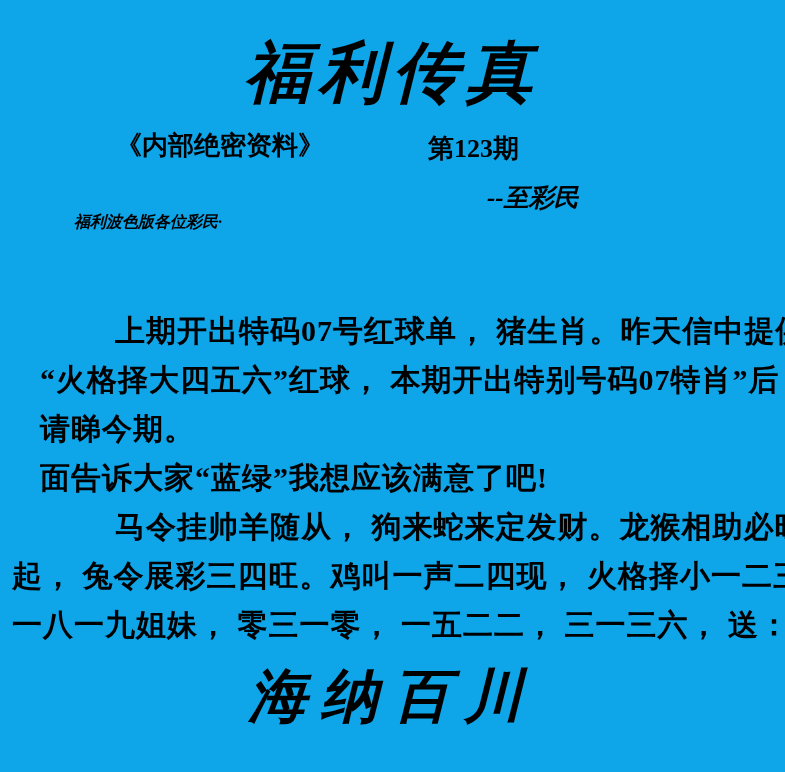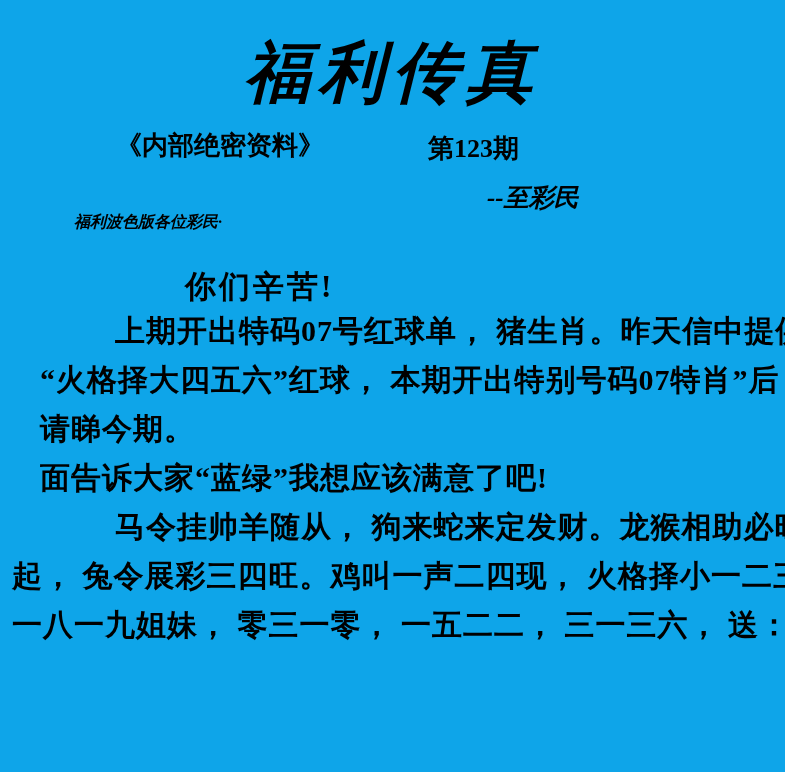--- a/index.html
+++ b/index.html
@@ -109,26 +109,26 @@
   <div class="title">福利传真</div>
 
   <div class="classification">《内部绝密资料》</div>
 
   <div class="issue">第123期</div>
 
   <div class="attribution">--至彩民</div>
 
   <div class="salutation">福利波色版各位彩民·</div>
 
-  <div class="greeting">你们辛苦!</div>
 
   <div class="body-text">
     <div class="body-line indent-lg">上期开出特码07号红球单， 猪生肖。昨天信中提供</div>
     <div class="body-line indent-sm">“火格择大四五六”红球， 本期开出特别号码07特肖”后</div>
     <div class="body-line indent-sm">请睇今期。</div>
     <div class="body-line indent-sm">面告诉大家“蓝绿”我想应该满意了吧!</div>
     <div class="body-line indent-lg">马令挂帅羊随从， 狗来蛇来定发财。龙猴相助必旺</div>
     <div class="body-line">起， 兔令展彩三四旺。鸡叫一声二四现， 火格择小一二三。</div>
     <div class="body-line">一八一九姐妹， 零三一零， 一五二二， 三一三六， 送： 蓝绿</div>
   </div>
 
+  <div class="footer-slogan">海纳百川</div>
 
 </div>
 
 </body></html>

